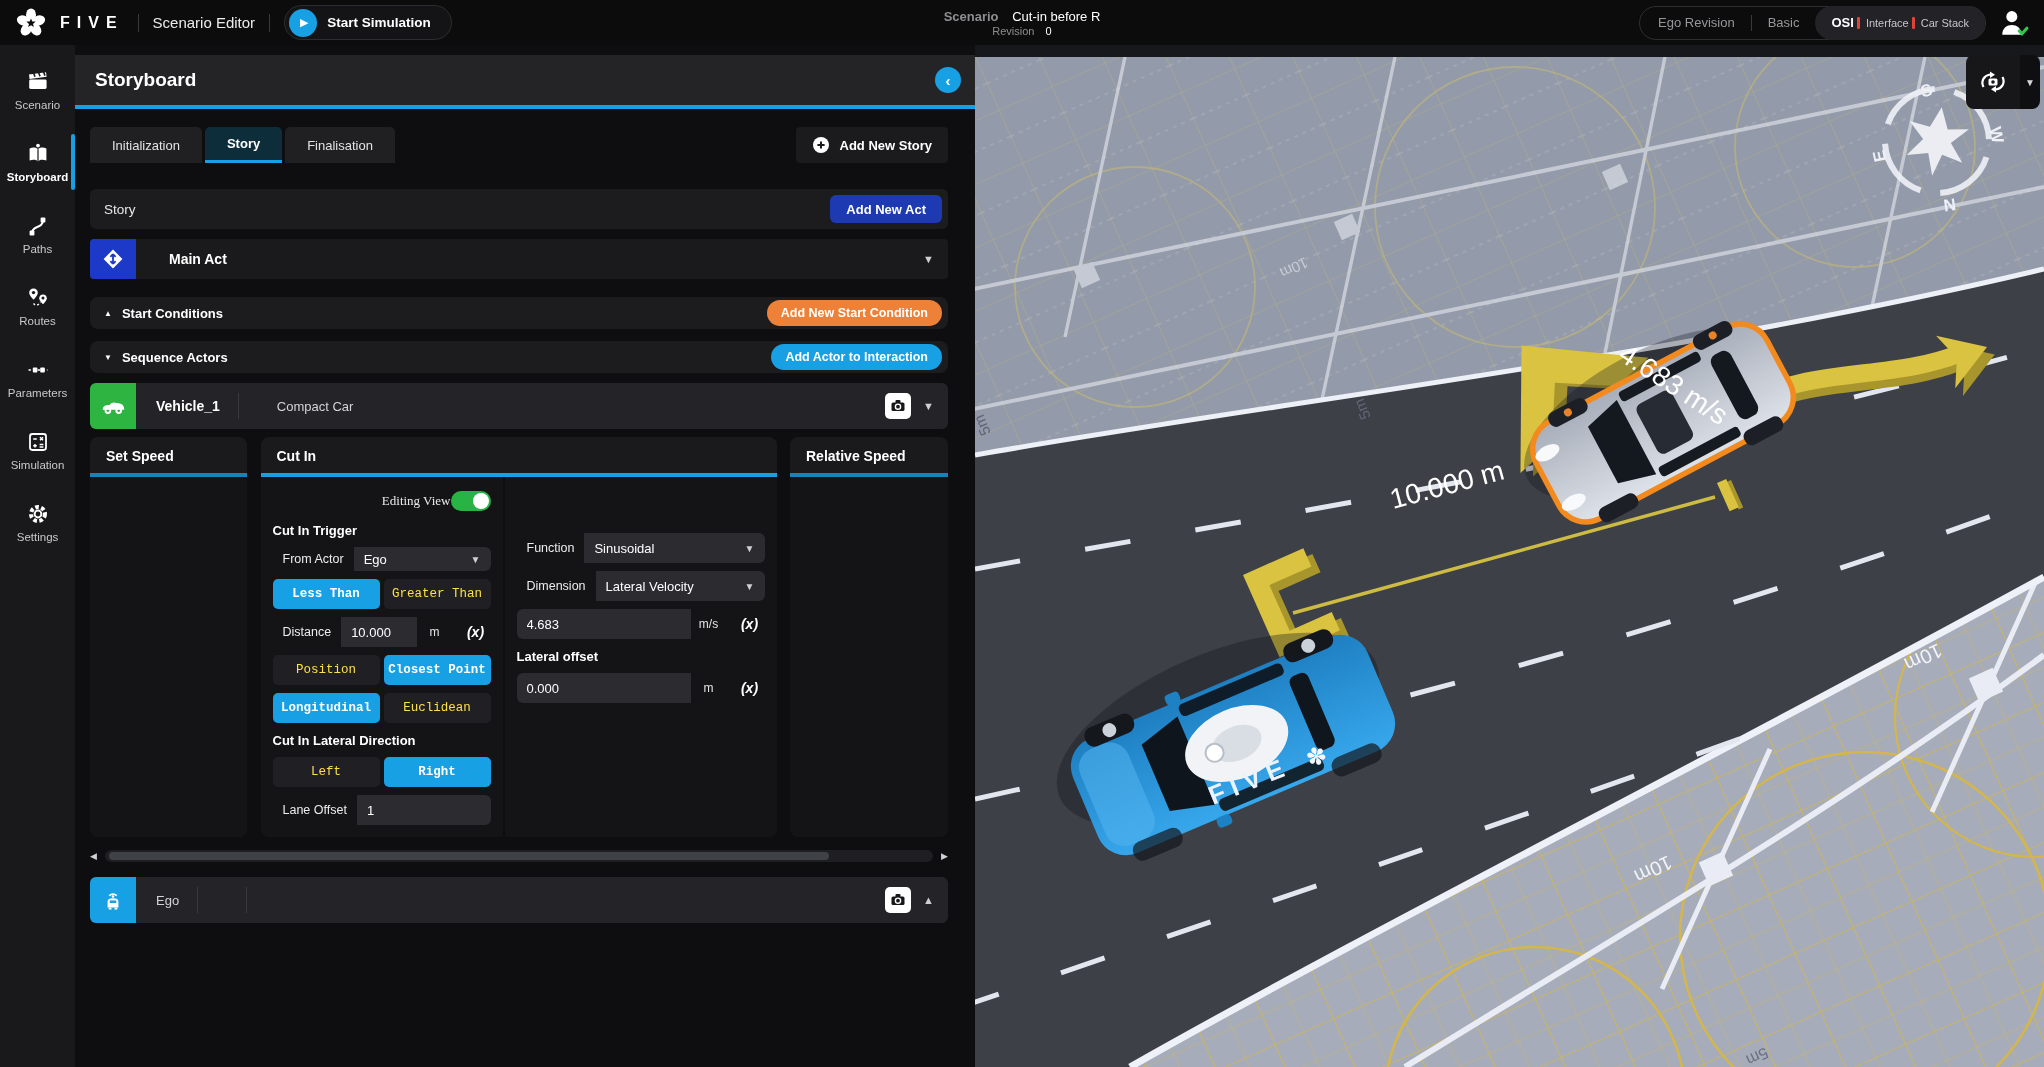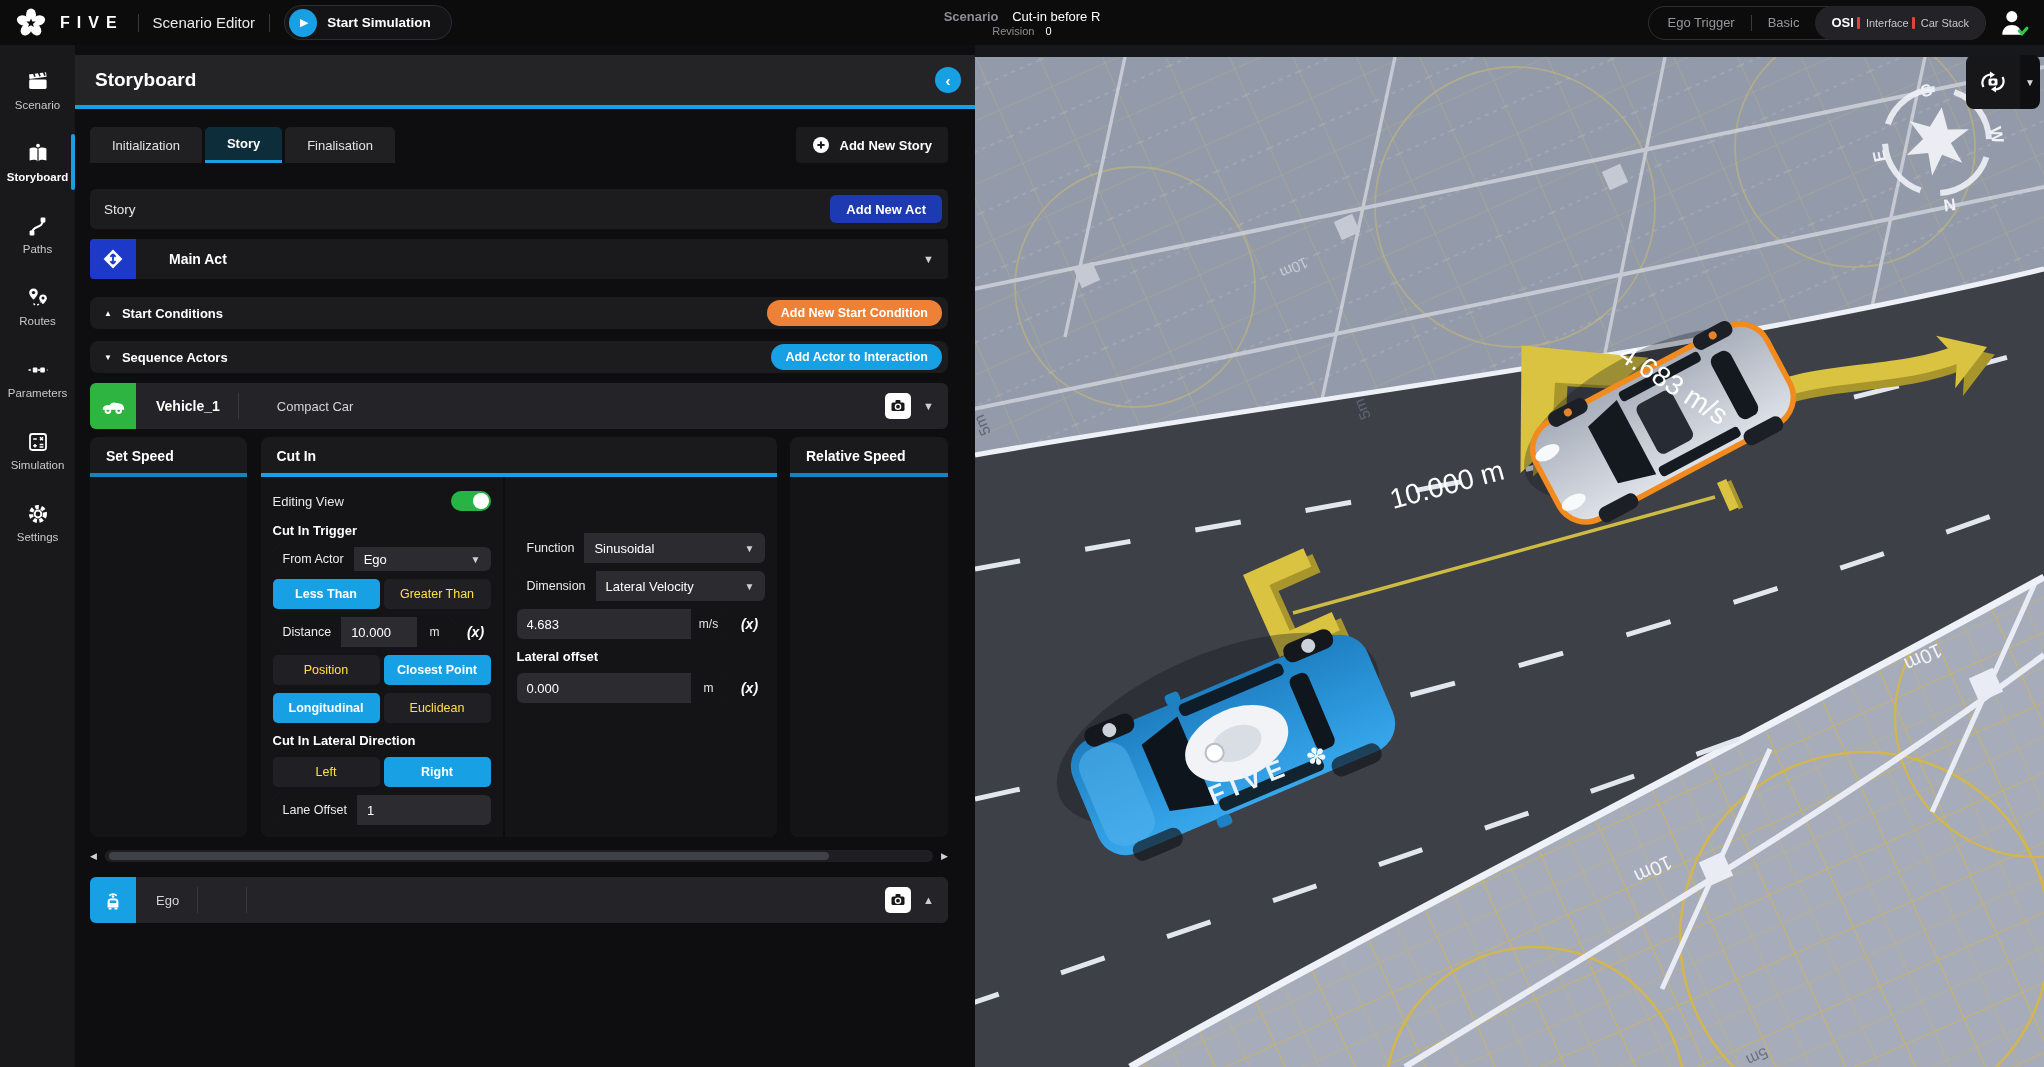--- a/index.html
+++ b/index.html
@@ -97,40 +97,40 @@
   .card-head { padding:11px 16px 9px; font-size:14px; font-weight:bold; }
   .card-underline { height:4px; }
   .card-body { flex:1; background:#141417; }
   .card.side { width:157px; }
   .card.main { width:516px; }
   .cutin-body { display:flex; }
   .cutin-col { padding:12px; display:flex; flex-direction:column; gap:8px; }
   .cutin-col.left { width:242px; }
   .col-div { width:2px; background:#0d0d0f; }
   .cutin-col.rightc { flex:1; }
-  .ev-row { display:flex; align-items:center; justify-content:space-between; height:24px; }
+  .ev-row { display:flex; align-items:center; justify-content:flex-end; height:24px;font-family:Liberation Serif, serif; }
   .ev-label { font-size:13px; color:#e9e9eb; }
   .toggle { width:40px; height:20px; border-radius:10px; background:#28b445; position:relative; cursor:pointer; }
   .toggle::after { content:""; position:absolute; right:2px; top:2px; width:16px; height:16px;
     border-radius:50%; background:#fff; }
   .sec-title { font-size:13px; font-weight:bold; height:18px; display:flex; align-items:center; }
   .rowchip { display:flex; align-items:stretch; background:#2b2b30; border-radius:6px;
     overflow:hidden; height:30px; flex:1; }
   .chip-label { background:#141417; display:flex; align-items:center; padding:0 10px;
     font-size:12.5px; color:#ececee; white-space:nowrap; }
   .chip-value { flex:1; display:flex; align-items:center; padding:0 10px; font-size:13px; color:#fff; }
   .chip-unit { background:#141417; min-width:36px; display:flex; align-items:center;
     justify-content:center; font-size:12px; color:#e4e4e6; }
   .chip-caret { display:flex; align-items:center; padding-right:10px; color:#cfcfd2; font-size:10px; }
   .chip-input { background:transparent; border:none; outline:none; color:#fff; font-size:13px;
     width:100%; padding:0 10px; font-family:"Liberation Sans","DejaVu Sans",sans-serif; }
   .valrow { display:flex; align-items:flex-start; gap:8px; }
   .fx { width:30px; height:30px; display:flex; align-items:center; justify-content:center;
     color:#fff; font-weight:bold; font-style:italic; font-size:14px; cursor:pointer; }
-  .seg2 { display:flex; gap:4px; height:30px; }
+  .seg2 { display:flex; gap:4px; height:30px;font-family:Liberation Mono, monospace; }
   .seg { flex:1; border-radius:5px; display:flex; align-items:center; justify-content:center;
     font-size:12.5px; background:#202024; color:#fde047; cursor:pointer; }
   .seg.on { background:#18a0e4; color:#fff; font-weight:bold; }
 
   .scroll-row { margin-top:12px; display:flex; align-items:center; gap:8px; height:14px; }
   .scroll-arrow { color:#d0d0d3; font-size:9px; cursor:pointer; }
   .scroll-track { flex:1; height:12px; background:#1f1f23; border-radius:6px; position:relative; }
   .scroll-thumb { position:absolute; left:4px; top:2px; height:8px; width:87%; background:#404047;
     border-radius:4px; cursor:grab; }
   .ego-row { margin-top:14px; }
@@ -178,21 +178,21 @@
       <span class="dim">Scenario</span>
       <span>Cut-in before R</span>
     </div>
     <div class="r2">
       <span class="dim">Revision</span>
       <span>0</span>
     </div>
   </div>
   <div class="tb-right">
     <div class="mode-pill">
-      <span>Ego Trigger</span>
+      <span>Ego Revision</span>
       <span class="sep"></span>
       <span>Basic</span>
       <div class="osi-pill">
         <span class="osi-main">OSI</span>
         <span class="osi-item">
           <span class="redbar"></span>
           <span>Interface</span>
         </span>
         <span class="osi-item">
           <span class="redbar"></span>

